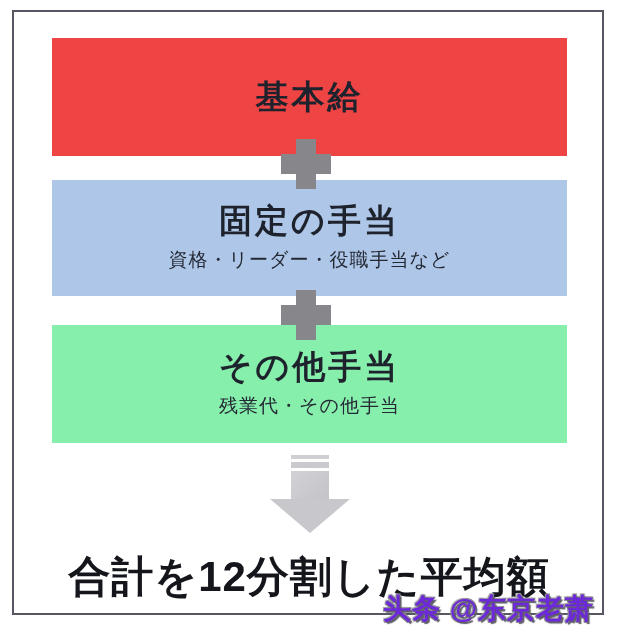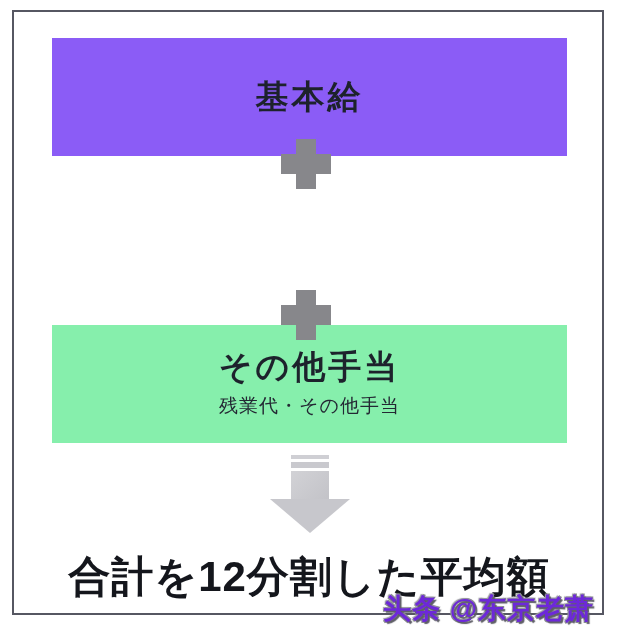--- a/index.html
+++ b/index.html
@@ -23,21 +23,21 @@
     position: absolute;
     left: 52px;
     width: 515px;
     display: flex;
     flex-direction: column;
     align-items: center;
     justify-content: center;
     color: #1d222c;
     text-align: center;
   }
-  .box-green  { top: 38px;  height: 118px; background: #8b5cf6; }
+  .box-green  { top: 38px;  height: 118px; background: #ef4444; }
   .box-blue   { top: 180px; height: 116px; background: #aec7e8; }
   .box-orange { top: 325px; height: 118px; background: #86efac; }
   .box-title {
     font-size: 33px;
     font-weight: bold;
     letter-spacing: 3px;
     line-height: 1.1;
   }
   .box-sub {
     font-size: 19px;
@@ -100,20 +100,24 @@
 <div class="canvas">
 
   <div class="frame"></div>
 
   <div class="box box-green">
     <div class="box-title">基本給</div>
   </div>
 
   <div class="plus plus-1"></div>
 
+  <div class="box box-blue">
+    <div class="box-title">固定の手当</div>
+    <div class="box-sub">資格・リーダー・役職手当など</div>
+  </div>
 
   <div class="plus plus-2"></div>
 
   <div class="box box-orange">
     <div class="box-title">その他手当</div>
     <div class="box-sub">残業代・その他手当</div>
   </div>
 
   <div>
     <div class="arrow-part arrow-stripe-1"></div>

